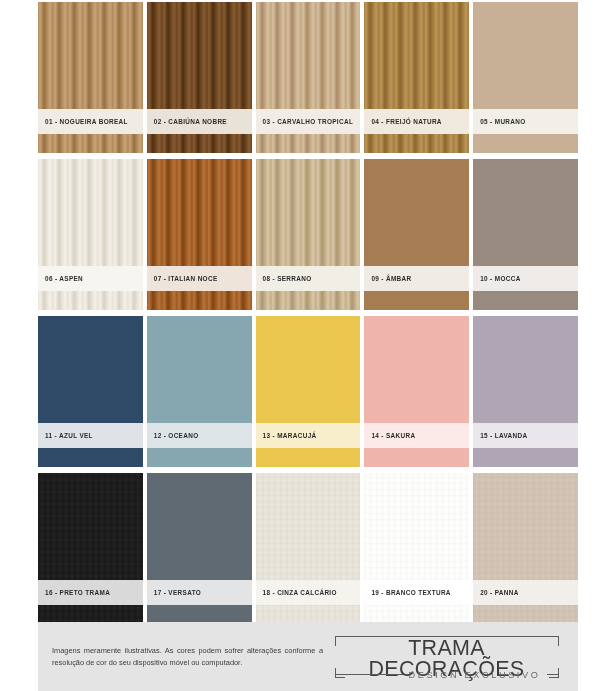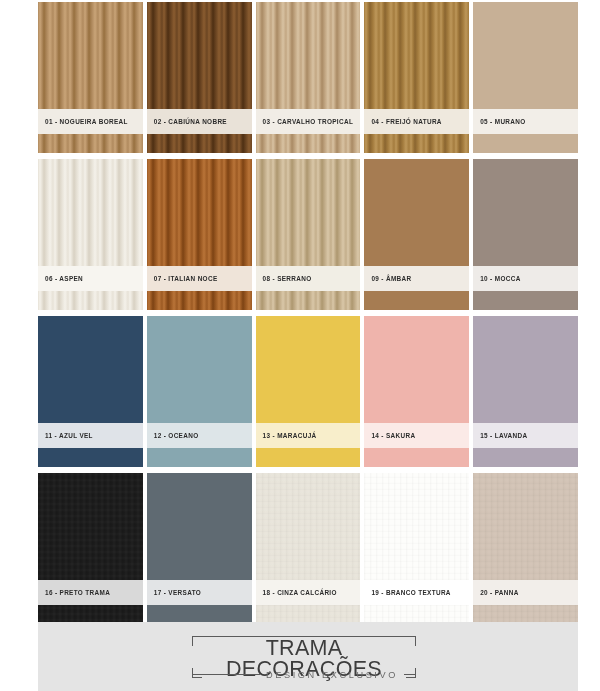--- a/index.html
+++ b/index.html
@@ -242,20 +242,21 @@
       </div>
       <div class="swatch">
         <div class="sw-body" style="background-color: rgb(210, 195, 181); background-image: repeating-linear-gradient(90deg, rgba(0, 0, 0, 0.03) 0px, rgba(0, 0, 0, 0) 2px, rgba(255, 255, 255, 0.03) 4px, rgba(0, 0, 0, 0) 6px), repeating-linear-gradient(0deg, rgba(0, 0, 0, 0.024) 0px, rgba(0, 0, 0, 0) 2px, rgba(255, 255, 255, 0.024) 4px, rgba(0, 0, 0, 0) 6px), linear-gradient(rgb(210, 195, 181), rgb(210, 195, 181));"></div>
         <div class="sw-label" style="background-color: rgb(242, 238, 234);">20 - PANNA</div>
         <div class="sw-foot" style="background-color: rgb(210, 195, 181); background-image: repeating-linear-gradient(90deg, rgba(0, 0, 0, 0.03) 0px, rgba(0, 0, 0, 0) 2px, rgba(255, 255, 255, 0.03) 4px, rgba(0, 0, 0, 0) 6px), repeating-linear-gradient(0deg, rgba(0, 0, 0, 0.024) 0px, rgba(0, 0, 0, 0) 2px, rgba(255, 255, 255, 0.024) 4px, rgba(0, 0, 0, 0) 6px), linear-gradient(rgb(210, 195, 181), rgb(210, 195, 181));"></div>
       </div>
     </div>
 
   <div id="footer" style="background: rgb(228, 228, 228);">
 
+    <div id="disclaimer">Imagens meramente ilustrativas. As cores podem sofrer alterações conforme a resolução de cor do seu dispositivo móvel ou computador.</div>
 
     <div id="logo-wrap">
       <div id="logo">
         <div class="frame-top"></div>
         <div class="logo-frame lf-tl"></div>
         <div class="logo-frame lf-tr"></div>
         <div class="logo-frame lf-bl"></div>
         <div class="logo-frame lf-br"></div>
 
         <div id="logo-name">TRAMA DECORAÇÕES</div>

